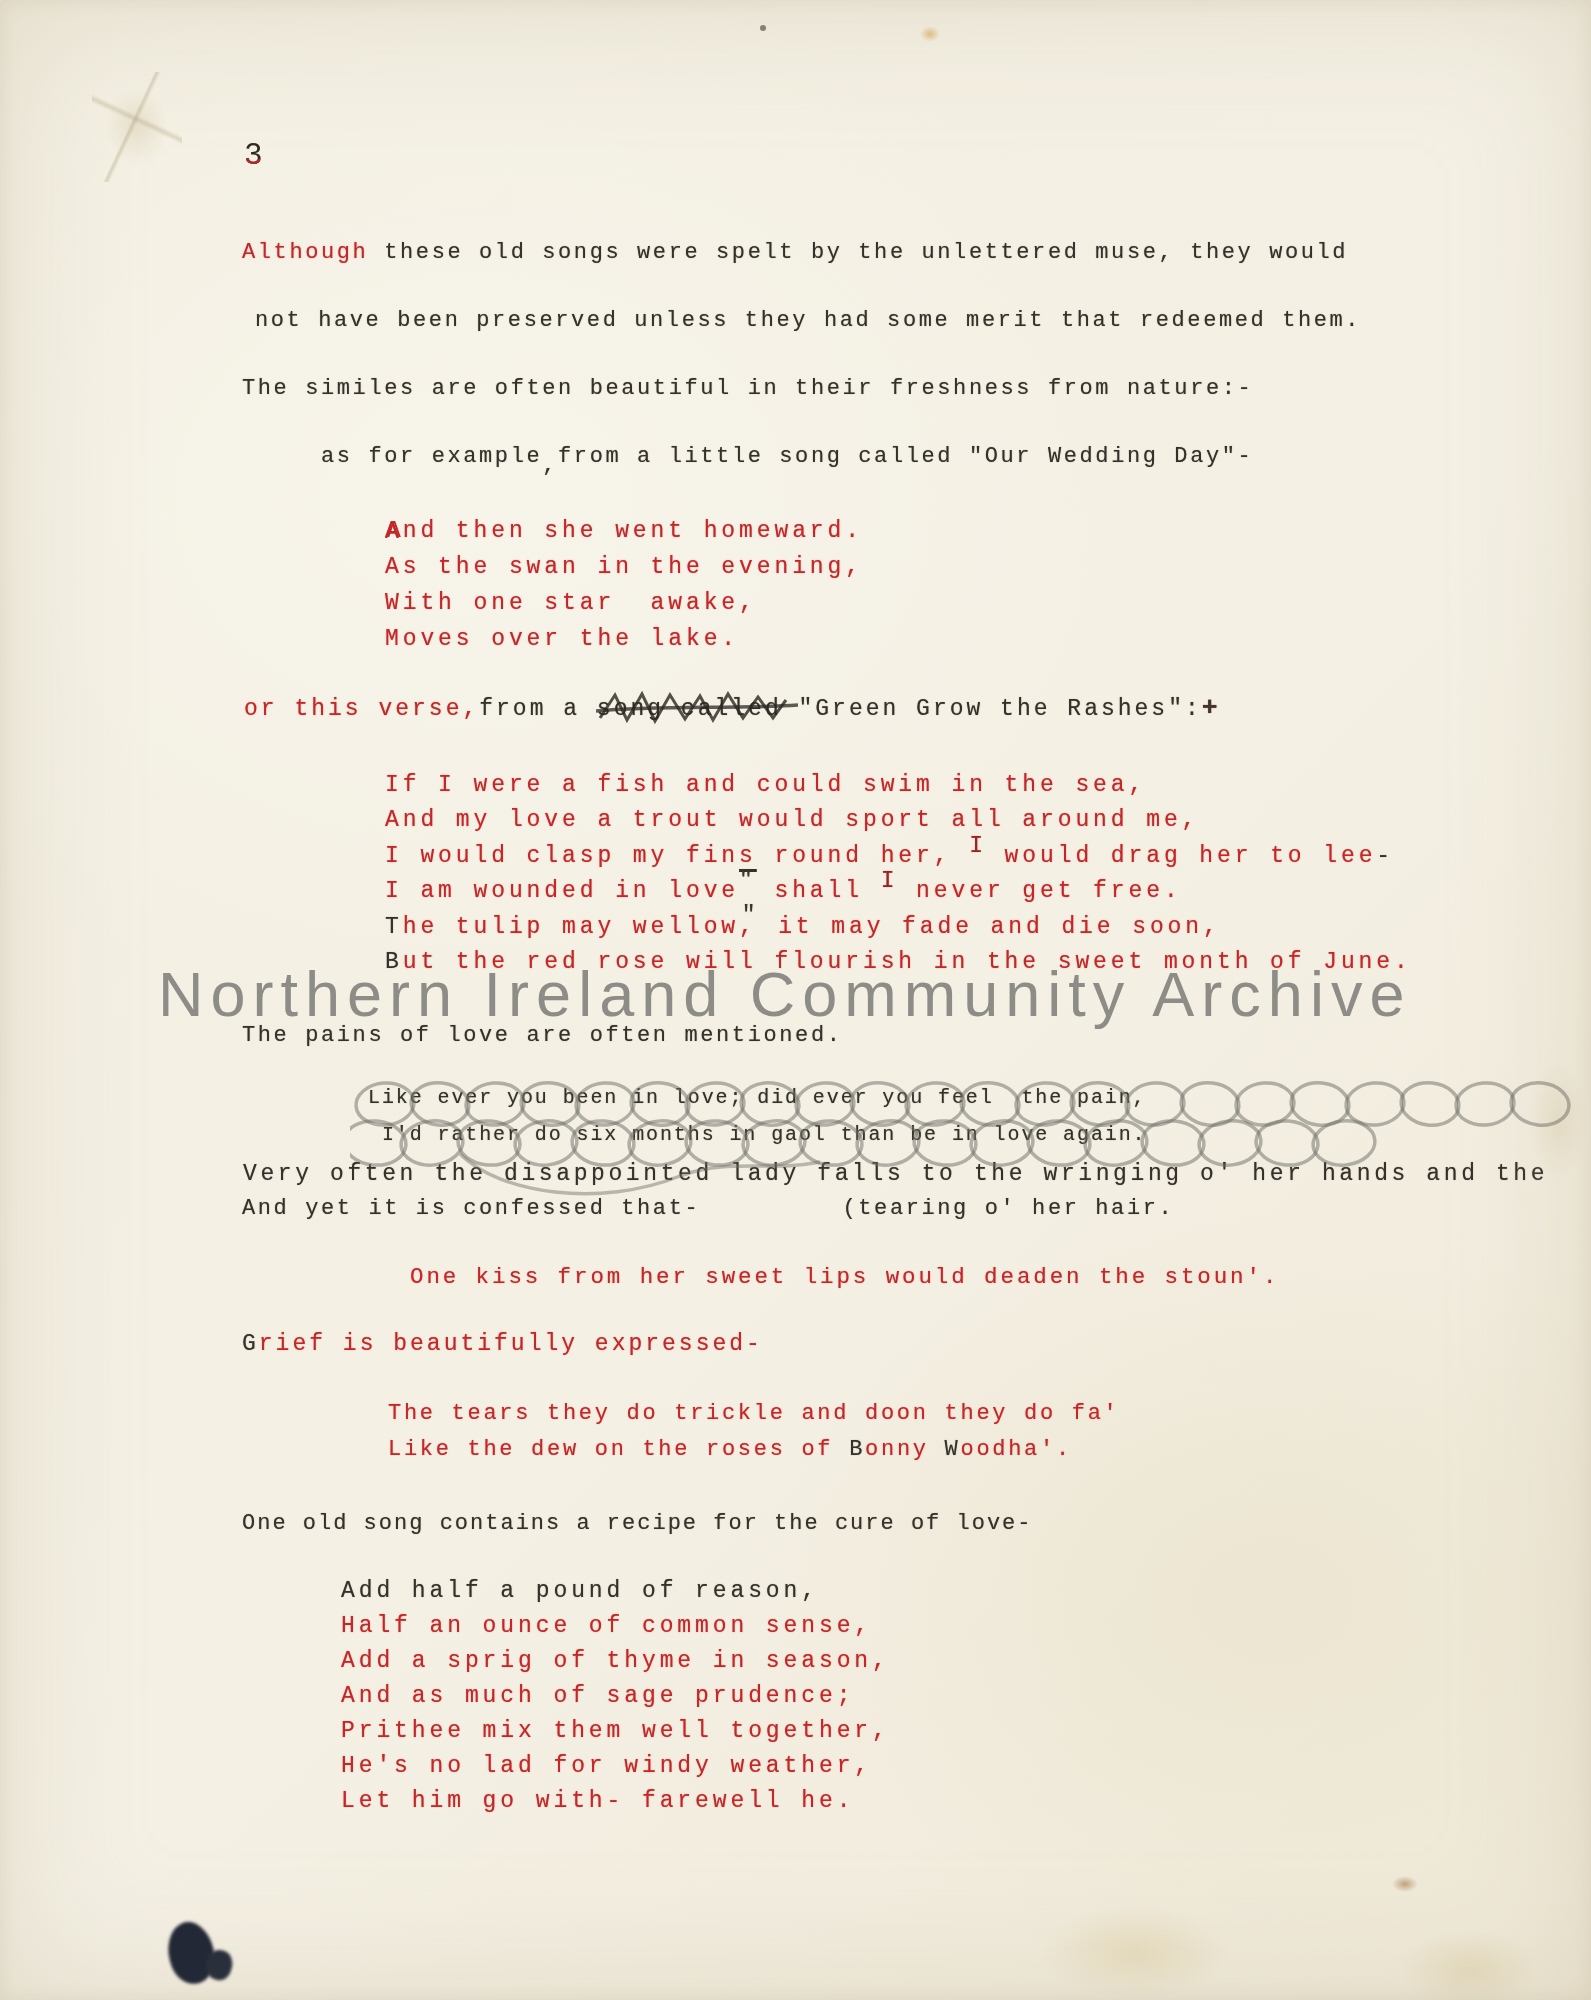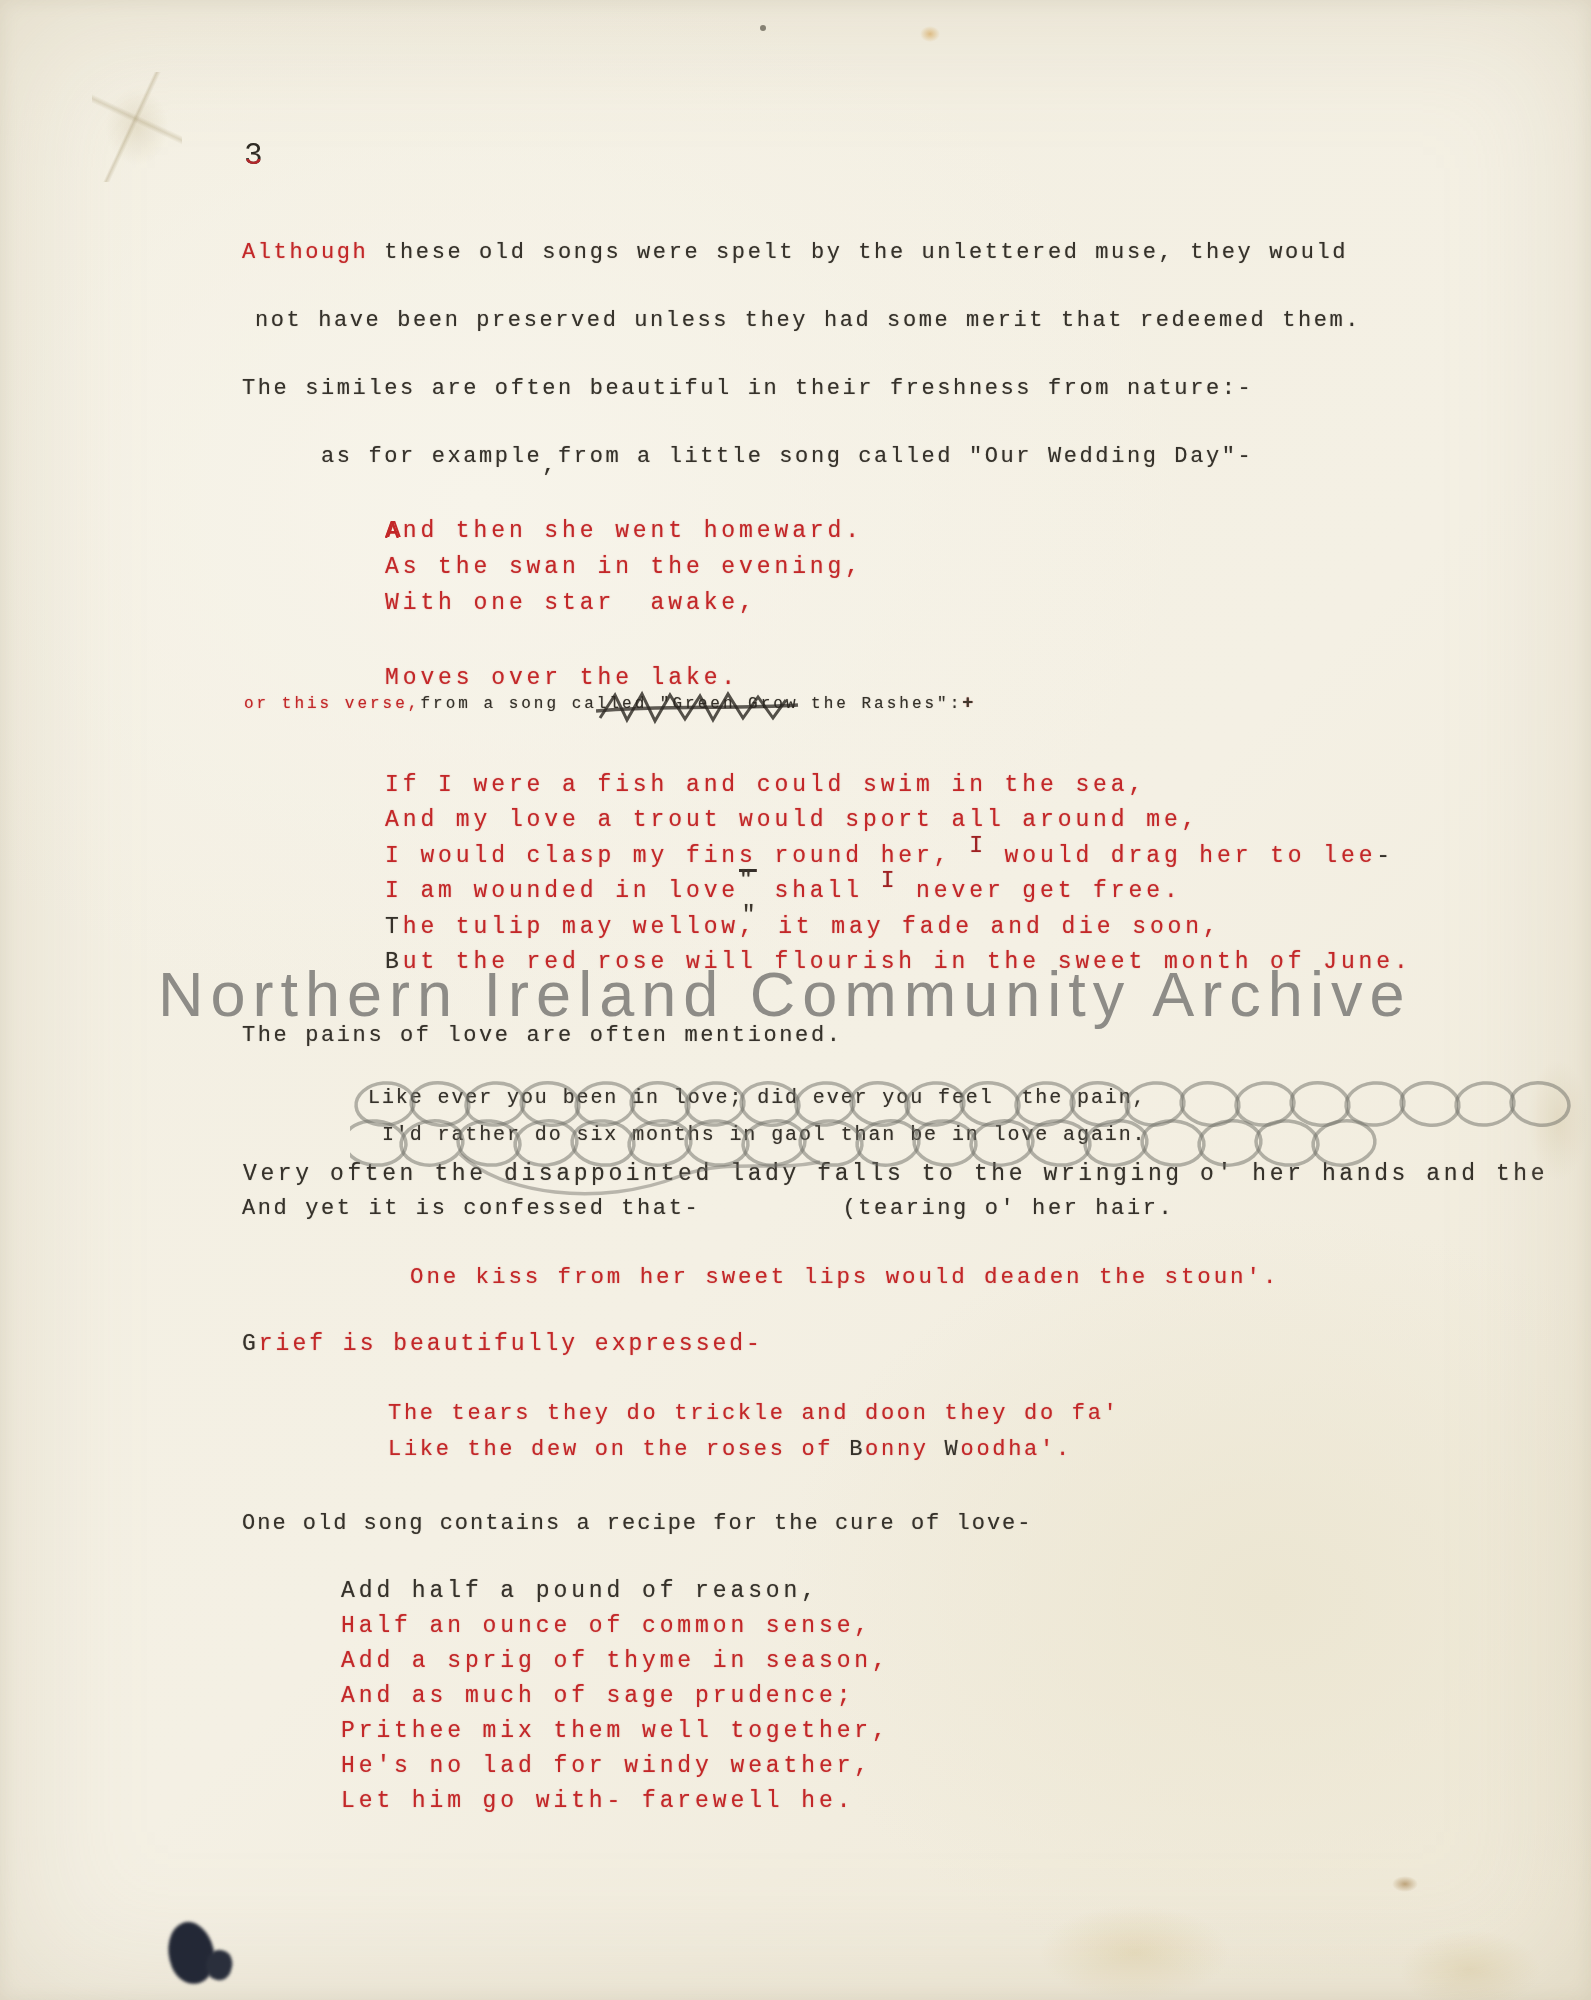--- a/index.html
+++ b/index.html
@@ -71,23 +71,23 @@
       <div class="block" style="left: 242px; top: 242px; font-size: 22px; letter-spacing: 2.6px;">
         <div class="tline" style="height: 68px;"><span class="seg r">Although</span><span class="seg k"> these old songs were spelt by the unlettered muse, they would</span></div>
         <div class="tline" style="height: 68px; margin-left: 13px;"><span class="seg k">not have been preserved unless they had some merit that redeemed them.</span></div>
         <div class="tline" style="height: 68px;"><span class="seg k">The similes are often beautiful in their freshness from nature:-</span></div>
         <div class="tline" style="height: 68px;"><span class="seg k">     as for example</span><span class="seg k low">,</span><span class="seg k">from a little song called "Our Wedding Day"-</span></div>
       </div>
       <div class="block" style="left: 385px; top: 520px; font-size: 23px; letter-spacing: 3.9px;">
         <div class="tline" style="height: 36px;"><span class="seg r ov">A</span><span class="seg r">nd then she went homeward.</span></div>
         <div class="tline" style="height: 36px;"><span class="seg r">As the swan in the evening,</span></div>
         <div class="tline" style="height: 36px;"><span class="seg r">With one star  awake,</span></div>
-        <div class="tline" style="height: 36px; margin-top: 39px;"><span class="seg r">Moves over the lake.</span></div>
+        <div class="tline" style="height: 36px;"><span class="seg r">Moves over the lake.</span></div>
       </div>
-      <div class="block" style="left: 244px; top: 695px; font-size: 16px; letter-spacing: 3px;">
+      <div class="block" style="left: 244px; top: 695px; font-size: 23px; letter-spacing: 3px;">
         <div class="tline" style="height: 40px;"><span class="seg r">or this verse,</span><span class="seg k">from a </span><span class="seg k scrib">song called</span><span class="seg k"> "Green Grow the Rashes":</span><span class="seg cross">+</span></div>
       </div>
       <div class="block" style="left: 385px; top: 774px; font-size: 23px; letter-spacing: 3.9px;">
         <div class="tline" style="height: 35.4px;"><span class="seg r">If I were a fish and could swim in the sea,</span></div>
         <div class="tline" style="height: 35.4px;"><span class="seg r">And my love a trout would sport all around me,</span></div>
         <div class="tline" style="height: 35.4px;"><span class="seg r">I would clasp my fin</span><span class="seg r us">s</span><span class="seg r"> round her, </span><span class="seg rk sup">I</span><span class="seg r"> would drag her to lee</span><span class="seg k">-</span></div>
         <div class="tline" style="height: 35.4px;"><span class="seg r">I am wounded in love</span><span class="seg k raised">"</span><span class="seg r"> shall </span><span class="seg rk sup">I</span><span class="seg r"> never get free.</span></div>
         <div class="tline" style="height: 35.4px;"><span class="seg k">T</span><span class="seg r">he tulip may wellow,</span><span class="seg k raised-over">"</span><span class="seg r"> it may fade and die soon,</span></div>
         <div class="tline" style="height: 35.4px;"><span class="seg k">B</span><span class="seg r">ut the red rose will flourish in the sweet month of June.</span></div>
       </div>

